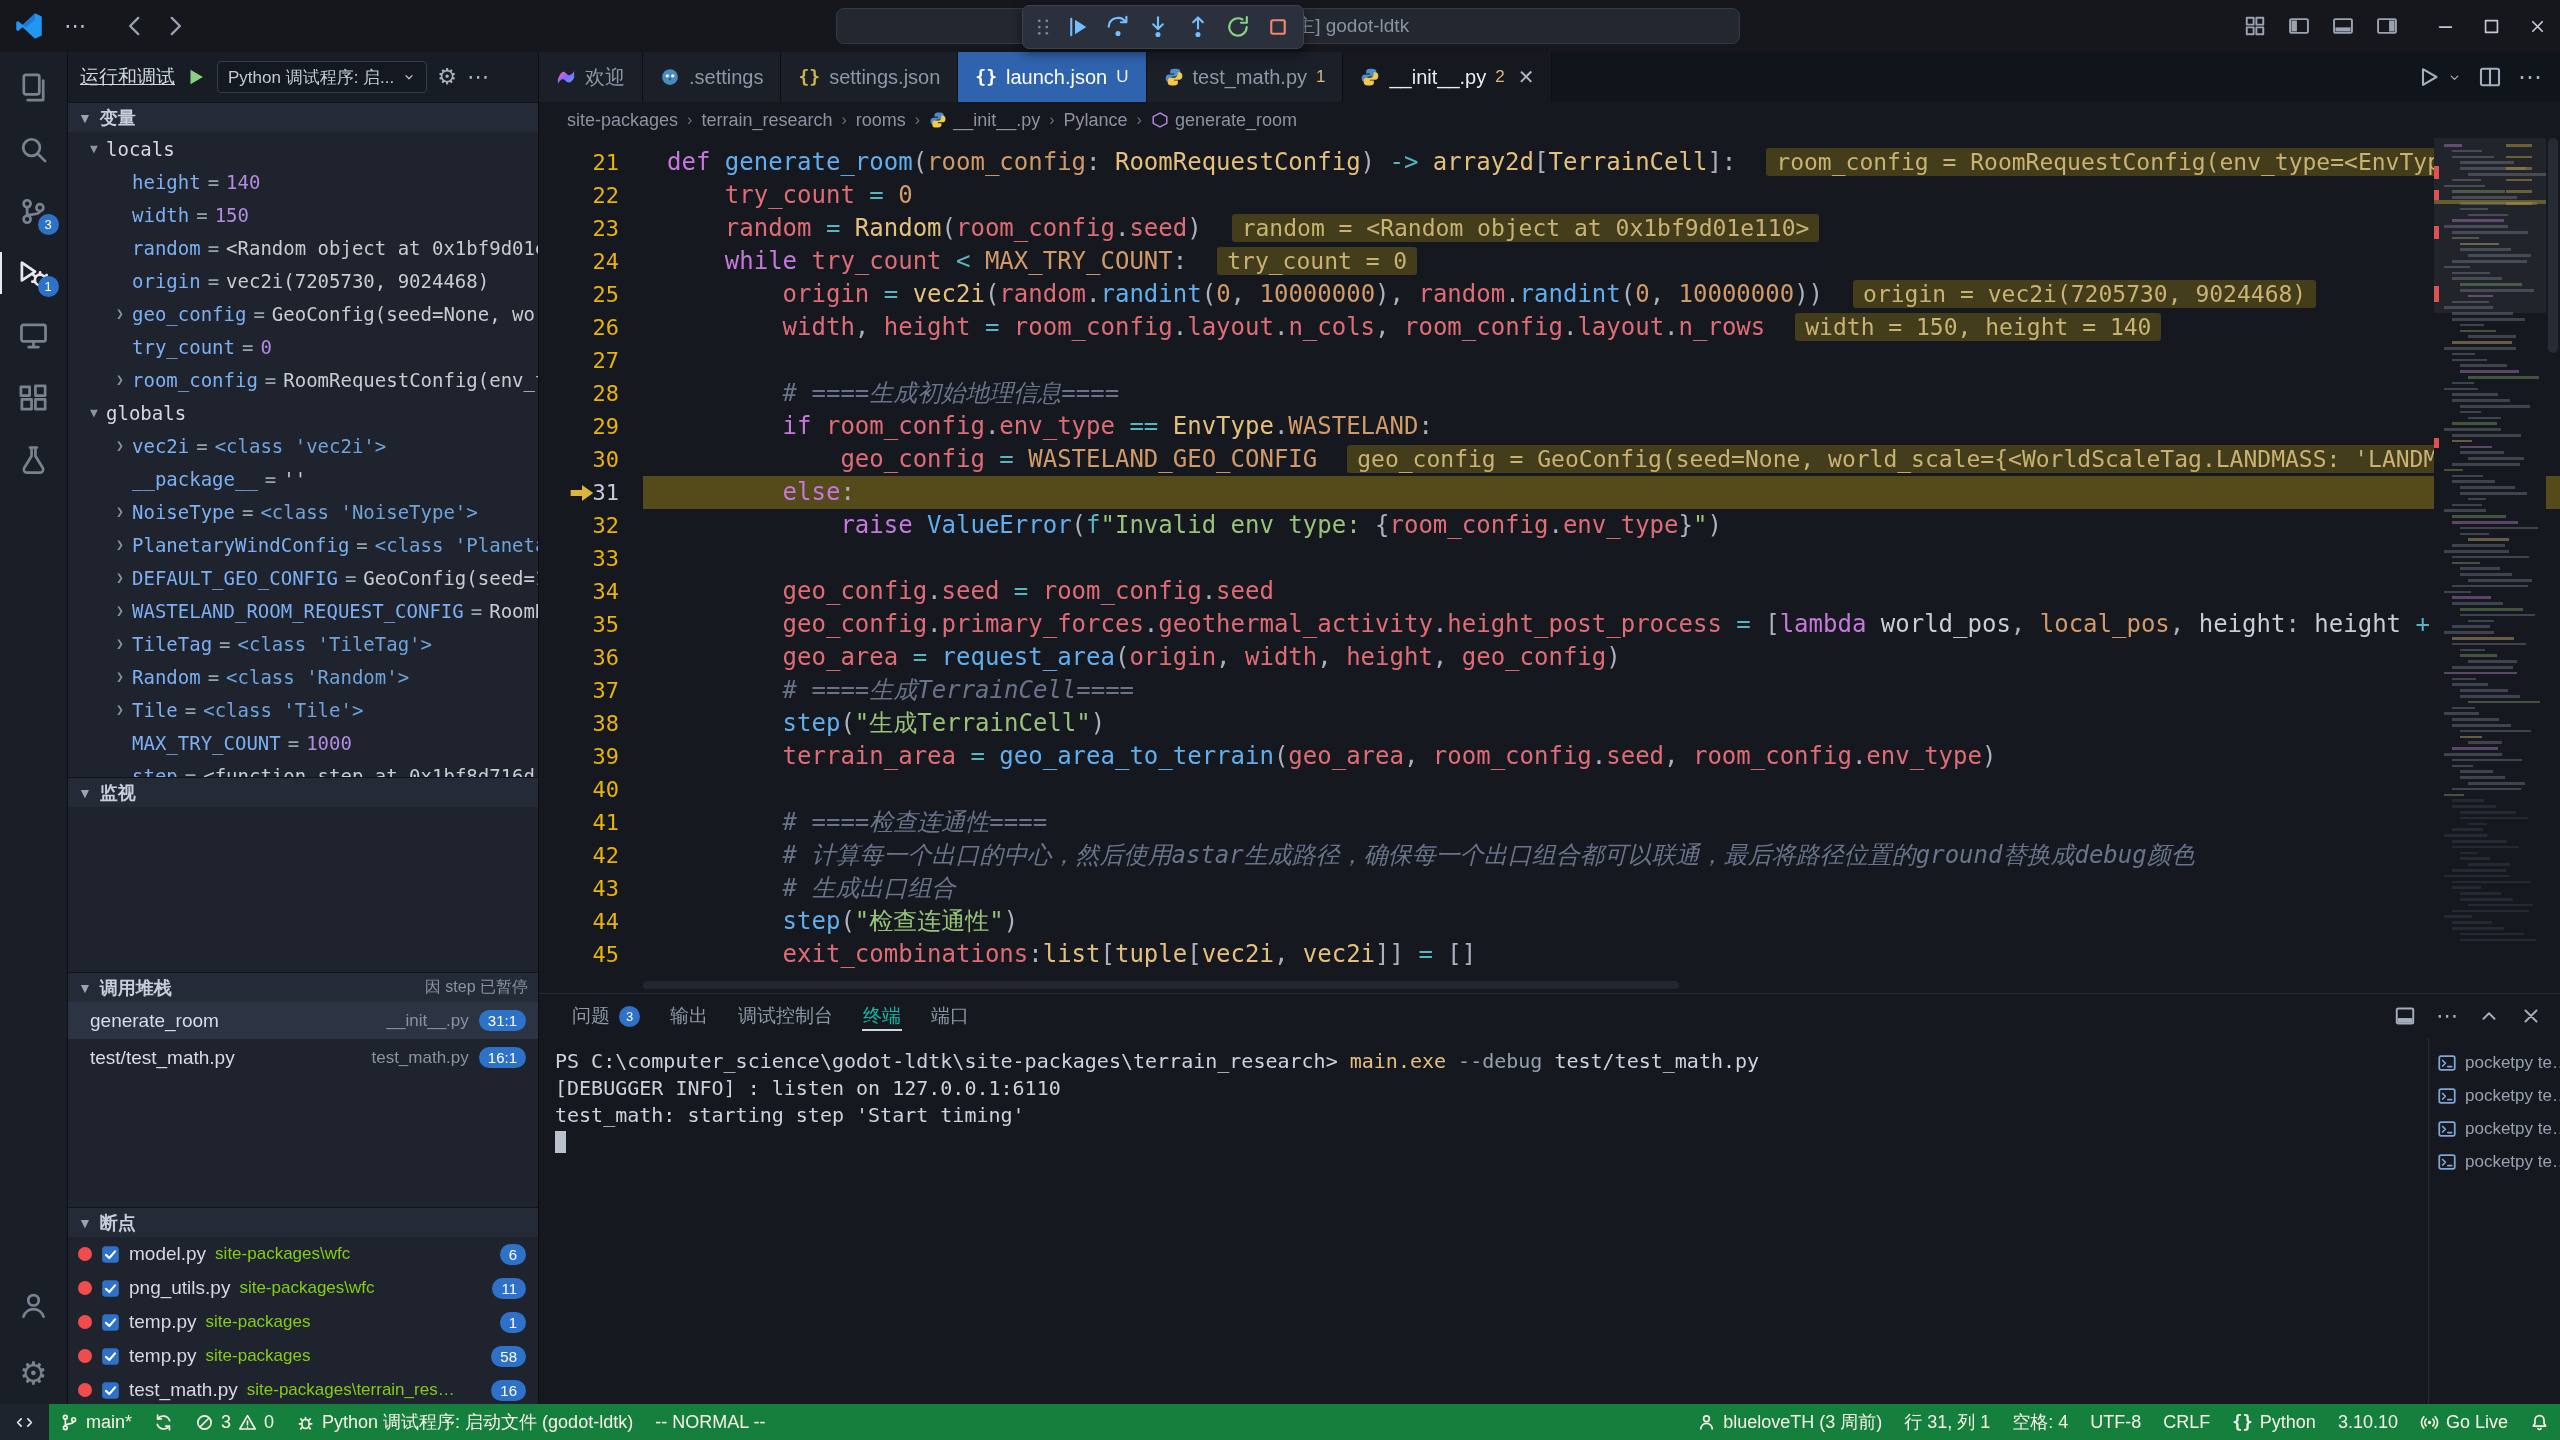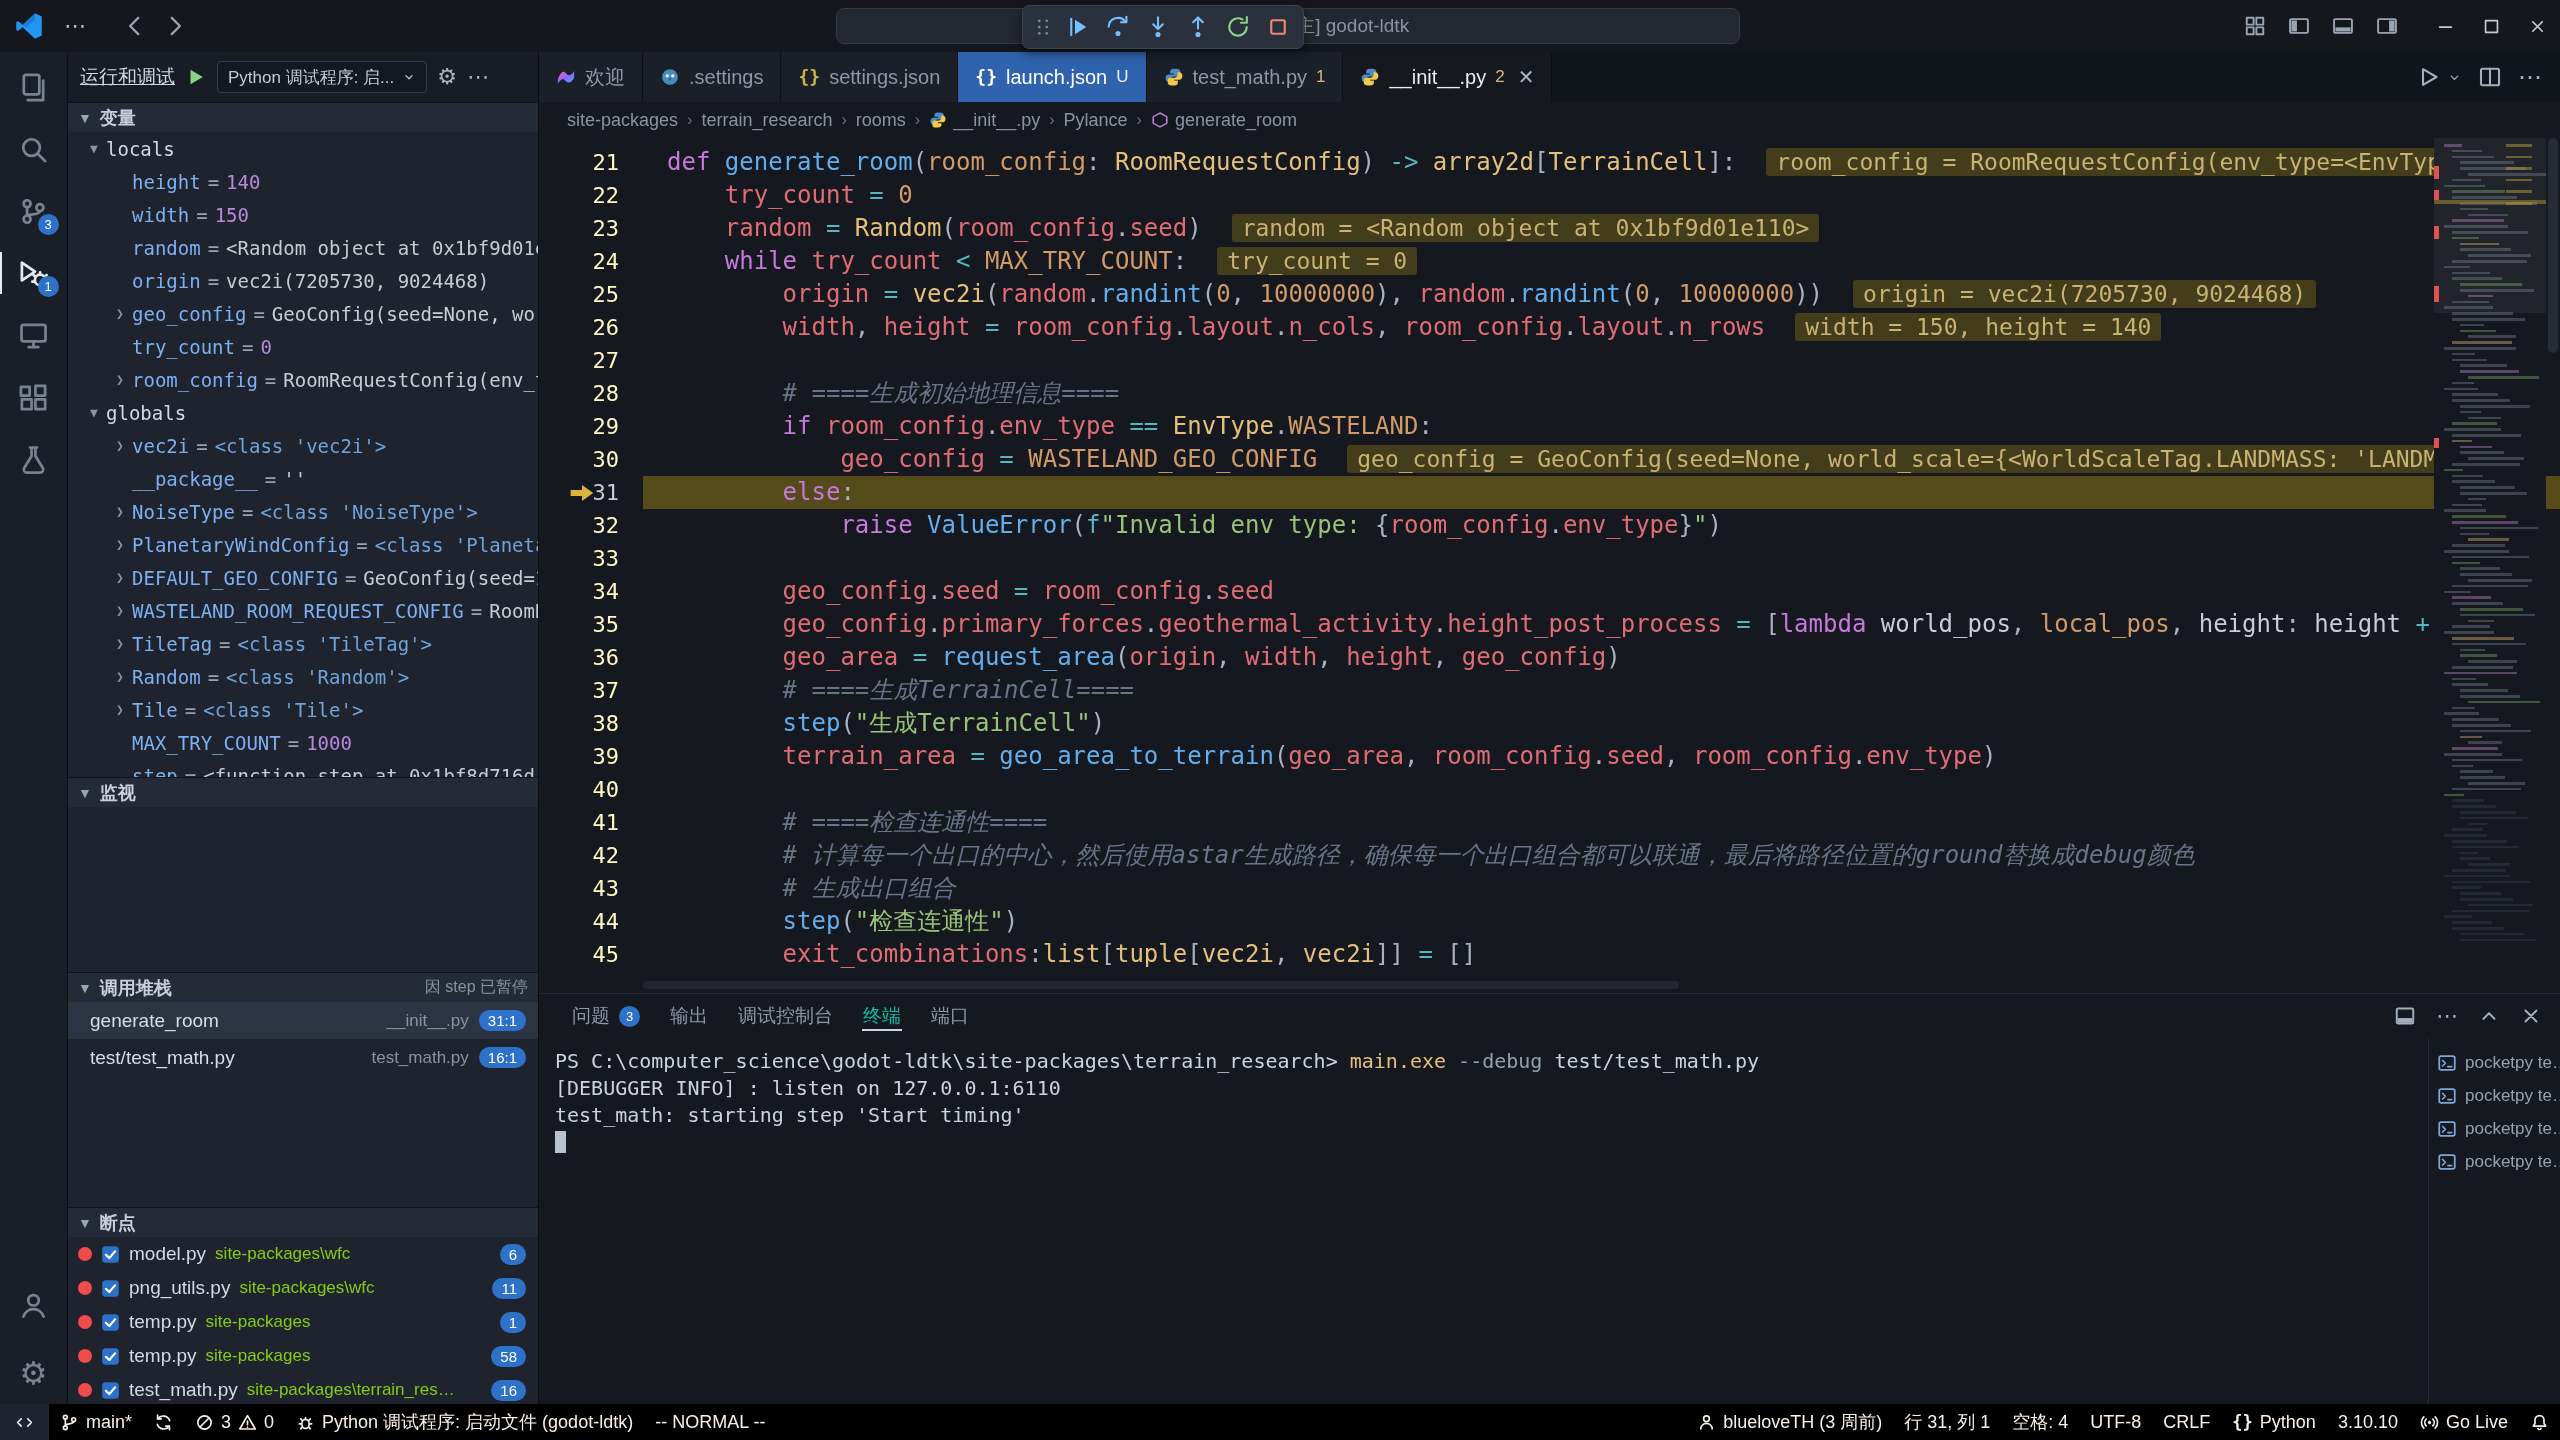--- a/index.html
+++ b/index.html
@@ -105,21 +105,21 @@
   .editoractions .ic.small { font-size:15px; margin-left:-10px; }
 
   .breadcrumbs { height:36px; display:flex; align-items:center; gap:9px; padding-left:28px;
                  background:#15181f; font-size:18px; color:#8a93a2; }
   .bcsep { color:#6b7382; font-size:16px; }
   .bc { display:flex; align-items:center; gap:6px; }
 
   .code { position:relative; flex:1; background:#15181f; overflow:hidden; padding-top:8px;
           font-family:"DejaVu Sans Mono",monospace; }
   .cl { display:flex; height:33px; line-height:33px; }
-  .gut { width:104px; flex:none; text-align:right; padding-right:24px; color:#fef9c3; font-size:22px; position:relative; }
+  .gut { width:104px; flex:none; text-align:right; padding-right:24px; color:#eab308; font-size:22px; position:relative; }
   .cl.cur .gut { color:#c6cddb; }
   .cur-arrow { position:absolute; left:30px; top:50%; transform:translateY(-50%); font-size:26px; }
   .ct { flex:1; min-width:0; overflow:hidden; white-space:pre; font-size:24px; padding-left:24px; color:#c8cdd6; }
   .cl.cur .ct { background:#554a1a; }
   .sg-k { color:#c678dd; } .sg-f { color:#61afef; } .sg-t { color:#e5c07b; } .sg-n { color:#d19a66; }
   .sg-s { color:#98c379; } .sg-c { color:#69738a; font-style:italic; } .sg-r { color:#e06c75; }
   .sg-o { color:#56b6c2; } .sg-p { color:#aab2bf; } .sg-v { color:#c8cdd6; }
   .hint { margin-left:30px; background:#443d1c; color:#c9b272; border-radius:3px; padding:1px 10px; font-size:23px; }
 
   .minimap { position:absolute; top:0; right:14px; bottom:0; width:112px; background:#15181f; z-index:3; overflow:hidden; }
@@ -143,21 +143,21 @@
   .term { flex:1; padding:10px 0 0 16px; font-family:"DejaVu Sans Mono",monospace; font-size:20px;
           line-height:27px; color:#ccd3dd; overflow:hidden; white-space:pre; }
   .tl-d { color:#ccd3dd; } .tl-y { color:#e5c07b; } .tl-m { color:#95a0ad; }
   .cursor { display:inline-block; width:11px; height:22px; background:#b9c2cc; vertical-align:-4px; }
   .termlist { width:132px; border-left:1px solid #252b36; padding-top:8px; }
   .titem { height:33px; display:flex; align-items:center; gap:8px; padding:0 8px; font-size:17px;
            color:#97a1b0; white-space:nowrap; overflow:hidden; }
   .titem .ic { font-size:20px; color:#7fa7d9; flex:none; }
 
   
-  .statusbar { position:absolute; left:0; right:0; bottom:0; height:36px; background:#000000;
+  .statusbar { position:absolute; left:0; right:0; bottom:0; height:36px; background:#15803d;
                display:flex; align-items:stretch; color:#f9f0e7; font-size:18px; z-index:40; }
   .sseg { display:flex; align-items:center; gap:7px; padding:0 11px; white-space:nowrap; }
   .sseg .ic { font-size:19px; }
   .sseg.dark { background:#1e242d; color:#e6ebf2; padding:0 15px; font-size:20px; }
   .sb-right { margin-left:auto; display:flex; align-items:stretch; }
   .bracessm { font-family:"DejaVu Sans Mono",monospace; font-weight:bold; font-size:17px; }
 </style>
 </head>
 <body>
 

